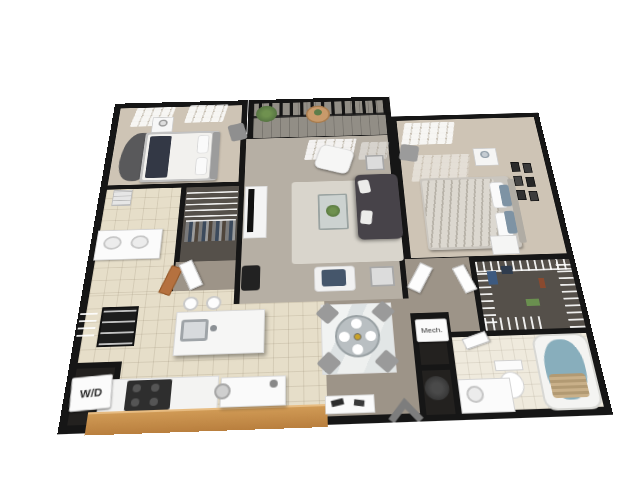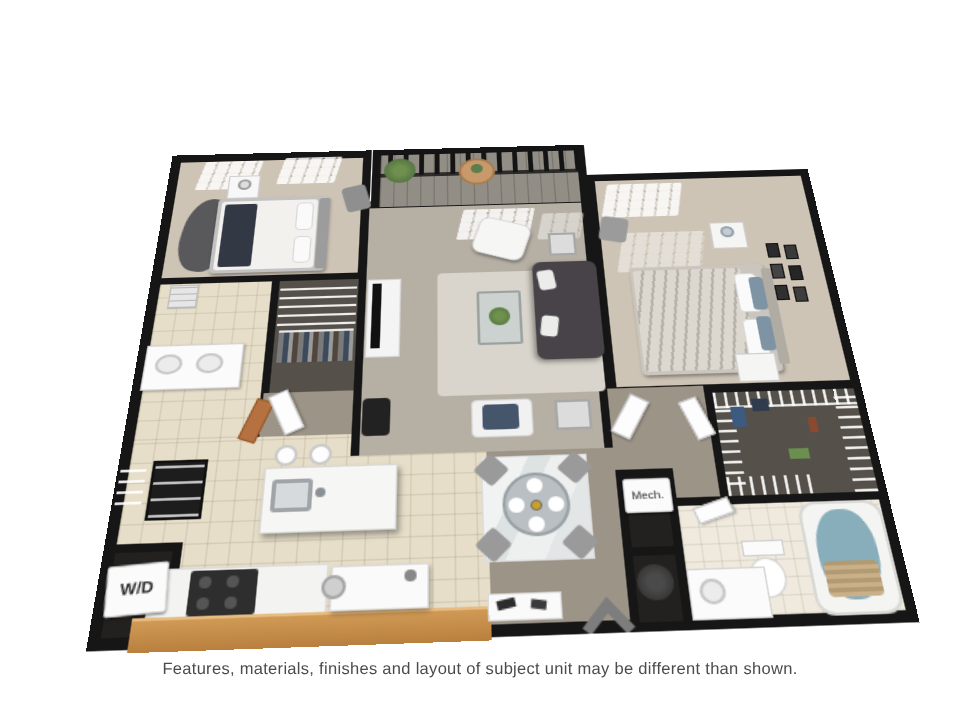--- a/index.html
+++ b/index.html
@@ -217,14 +217,13 @@
   <div class="f" style="left:260px;top:386px;width:12px;height:6px;background:#2c2c2c;transform:rotate(-12deg);"></div>
   <div class="f" style="left:282px;top:387px;width:10px;height:6px;background:#3a3a3a;transform:rotate(8deg);"></div>
 
   <svg style="position:absolute;left:314px;top:384px;" width="34" height="26" viewBox="0 0 34 26">
     <path d="M5 22 L17 8 L29 22" fill="none" stroke="#7d7d7d" stroke-width="7" stroke-linecap="square"></path>
   </svg>
 
 </div>
 
 <div id="disclaimer">
-  <div>Features, materials, finishes and layout of subject unit may be different than shown.</div>
 </div>
 
 </body></html>

